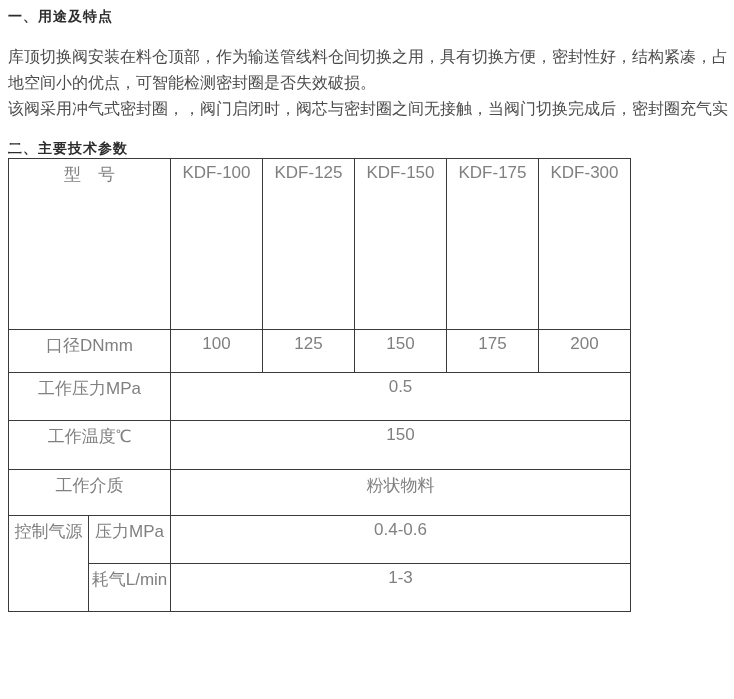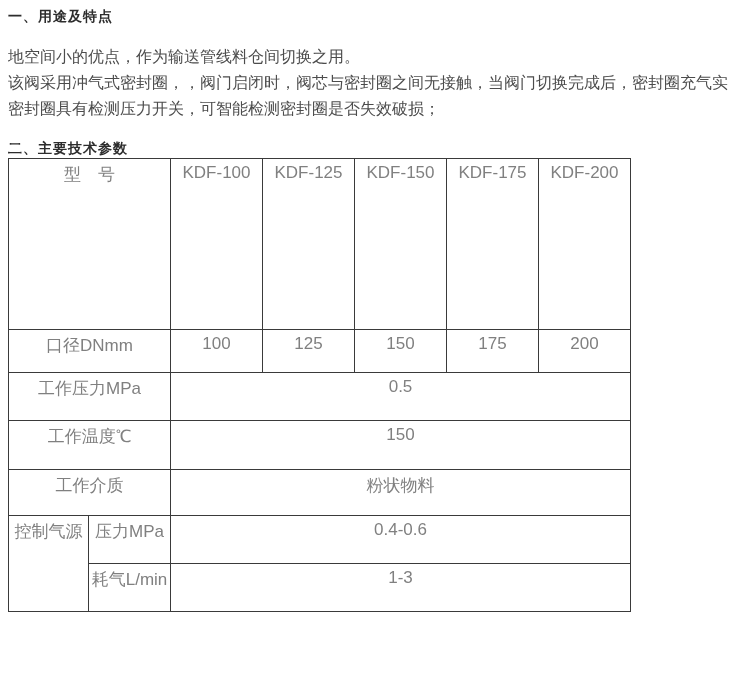--- a/index.html
+++ b/index.html
@@ -63,23 +63,23 @@
 </style>
 </head>
 <body>
 
 <div class="page">
   <div class="inner">
 
     <div class="sec-heading">一、用途及特点</div>
 
     <div class="intro">
-      <div class="intro-line">地空间小的优点，作为输送管线料仓间切换之用。</div>
+      <div class="intro-line">库顶切换阀安装在料仓顶部，作为输送管线料仓间切换之用，具有切换方便，密封性好，结构紧凑，占</div>
+      <div class="intro-line">地空间小的优点，可智能检测密封圈是否失效破损。</div>
       <div class="intro-line">该阀采用冲气式密封圈，，阀门启闭时，阀芯与密封圈之间无接触，当阀门切换完成后，密封圈充气实</div>
-      <div class="intro-line">密封圈具有检测压力开关，可智能检测密封圈是否失效破损；</div>
     </div>
 
     <div class="sec-heading sec2-heading">二、主要技术参数</div>
 
     <table class="spec">
       <colgroup>
         <col style="width:80px">
         <col style="width:82px">
         <col style="width:92px">
         <col style="width:92px">
@@ -87,21 +87,21 @@
         <col style="width:92px">
         <col style="width:92px">
       </colgroup>
       <tbody>
         <tr class="r-header">
           <td colspan="2">型　号</td>
           <td>KDF-100</td>
           <td>KDF-125</td>
           <td>KDF-150</td>
           <td>KDF-175</td>
-          <td>KDF-200</td>
+          <td>KDF-300</td>
         </tr>
         <tr class="r-dn">
           <td colspan="2">口径DNmm</td>
           <td>100</td>
           <td>125</td>
           <td>150</td>
           <td>175</td>
           <td>200</td>
         </tr>
         <tr class="r-pressure">

